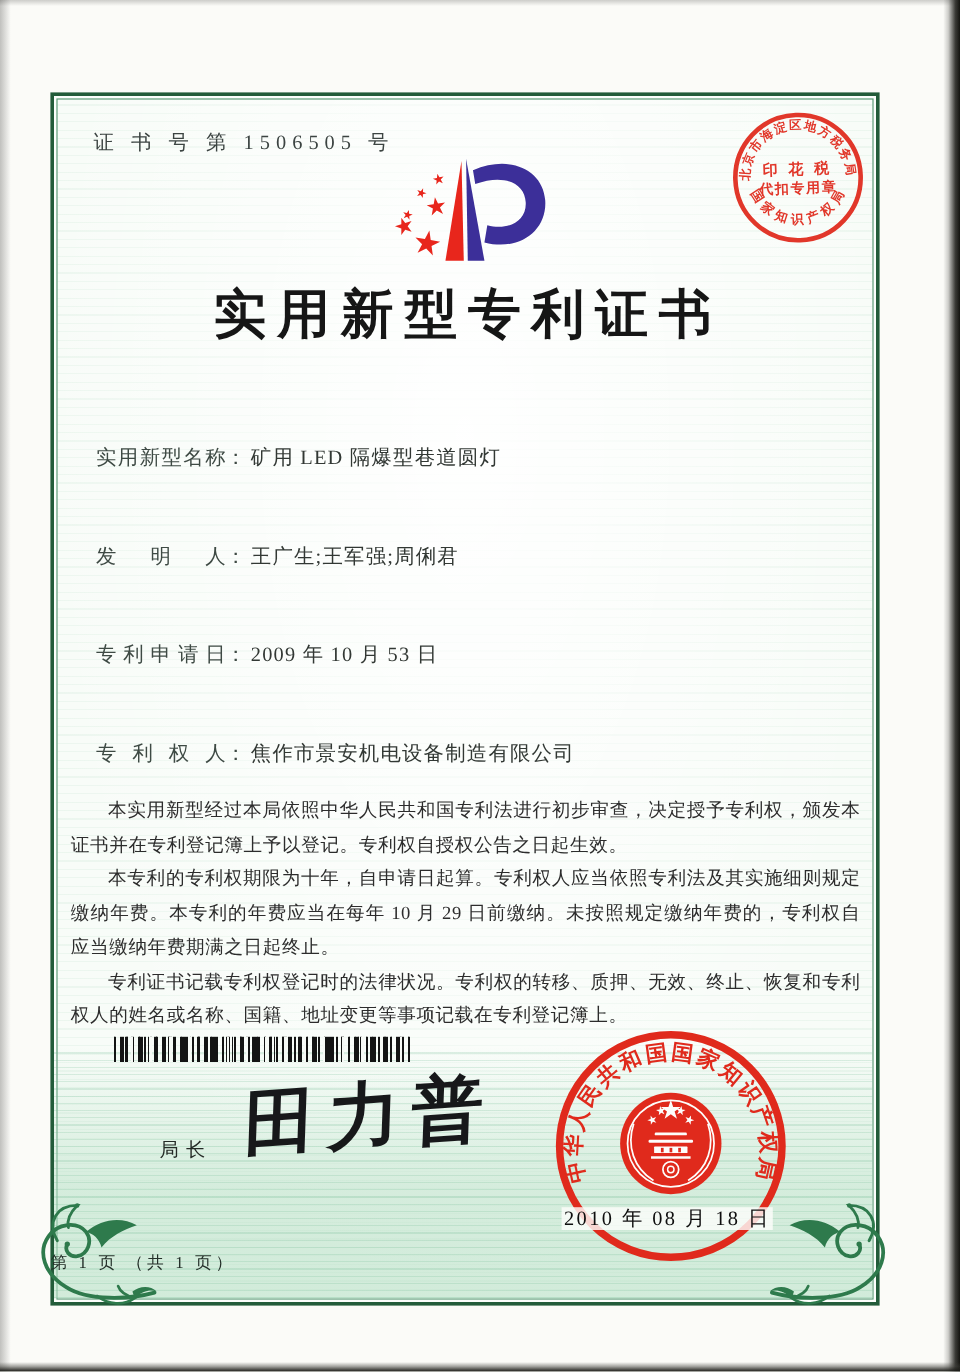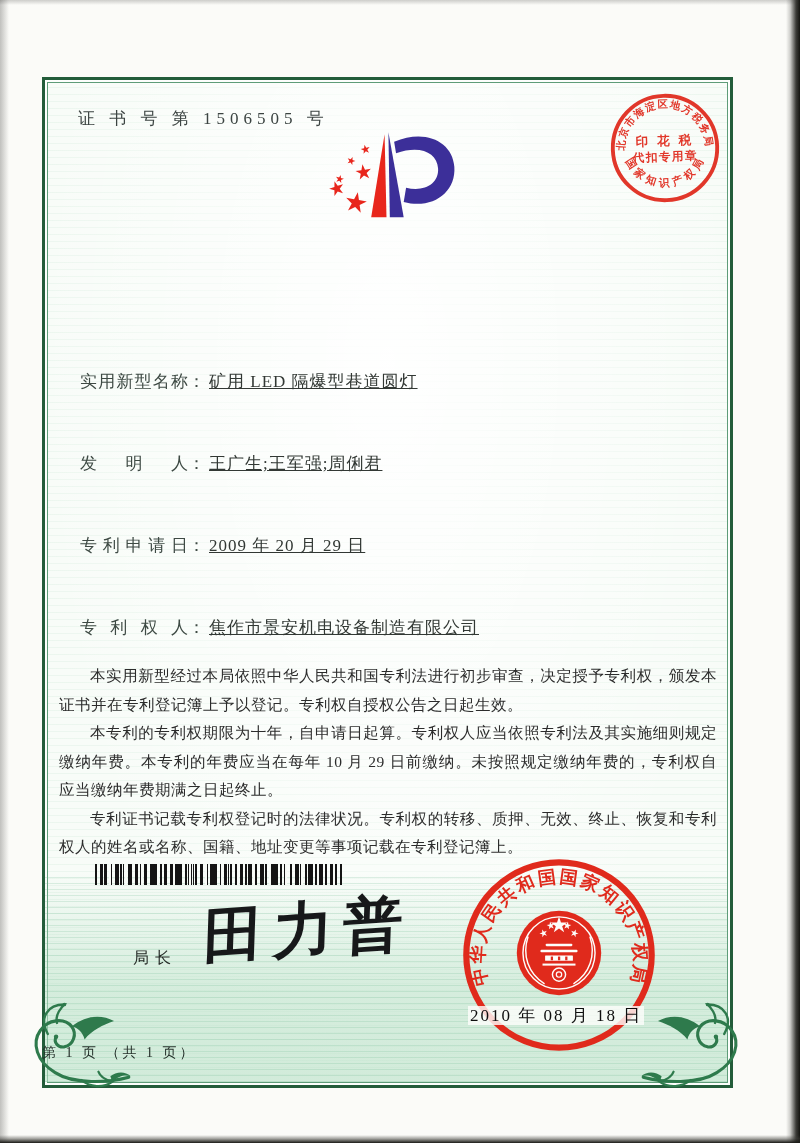--- a/index.html
+++ b/index.html
@@ -44,21 +44,21 @@
     transform:rotate(-2deg);opacity:.93;}
 
   .title{position:absolute;left:0;top:233px;width:780px;text-align:center;
     font-size:44px;font-weight:bold;letter-spacing:9px;color:#161616;}
 
   .fields{position:absolute;left:80px;top:346px;right:100px;}
   .frow{margin-bottom:35px;font-size:17px;line-height:23px;white-space:nowrap;}
   .flabel{display:inline-block;width:108px;text-align:justify;text-align-last:justify;
     color:#3e4a44;vertical-align:bottom;margin-top:24px;}
   .fcolon{color:#3e4a44;}
-  .fvalue{color:#323834;letter-spacing:1px;margin-left:4px;text-decoration:underline;}
+  .fvalue{color:#323834;letter-spacing:1px;margin-left:4px;}
 
   .paras{position:absolute;left:59px;top:662px;width:658px;font-size:15.5px;
     line-height:1.84;color:#2c2c2c;text-align:justify;}
   .paras p{margin:0;text-indent:2em;letter-spacing:.5px;}
 
   .barcode{position:absolute;left:95px;top:864px;width:249px;height:21px;
     background-image:
       repeating-linear-gradient(90deg, rgba(252,253,250,0) 0 14px, #f7faf6 14px 16px),
       repeating-linear-gradient(90deg, #141414 0 2px, rgba(0,0,0,0) 2px 5px),
       repeating-linear-gradient(90deg, #141414 0 1px, rgba(0,0,0,0) 1px 7px),
@@ -147,30 +147,31 @@
       <text font-size="10.6" fill="#e0291b" font-weight="bold" letter-spacing="1.6">
         <textPath href="#taxTopArc" startOffset="50%" text-anchor="middle">北京市海淀区地方税务局</textPath>
       </text>
       <text x="60" y="57" font-size="13" fill="#e0291b" font-weight="bold" text-anchor="middle" letter-spacing="3">印 花 税</text>
       <text x="60" y="73" font-size="12" fill="#e0291b" font-weight="bold" text-anchor="middle" letter-spacing="1.5">代扣专用章</text>
       <text font-size="11" fill="#e0291b" font-weight="bold" letter-spacing="4">
         <textPath href="#taxBottomArc" startOffset="50%" text-anchor="middle">国家知识产权局</textPath>
       </text>
     </svg>
 
+    <div class="title">实用新型专利证书</div>
 
     <div class="fields">
       <div class="frow">
         <span class="flabel">实用新型名称</span><span class="fcolon">：</span><span class="fvalue">矿用 LED 隔爆型巷道圆灯</span>
       </div>
       <div class="frow">
         <span class="flabel">发明人</span><span class="fcolon">：</span><span class="fvalue">王广生;王军强;周俐君</span>
       </div>
       <div class="frow">
-        <span class="flabel">专利申请日</span><span class="fcolon">：</span><span class="fvalue">2009 年 20 月 29 日</span>
+        <span class="flabel">专利申请日</span><span class="fcolon">：</span><span class="fvalue">2009 年 10 月 53 日</span>
       </div>
       <div class="frow">
         <span class="flabel">专利权人</span><span class="fcolon">：</span><span class="fvalue">焦作市景安机电设备制造有限公司</span>
       </div>
     </div>
 
     <div class="paras">
       <p>本实用新型经过本局依照中华人民共和国专利法进行初步审查，决定授予专利权，颁发本证书并在专利登记簿上予以登记。专利权自授权公告之日起生效。</p>
       <p>本专利的专利权期限为十年，自申请日起算。专利权人应当依照专利法及其实施细则规定缴纳年费。本专利的年费应当在每年 10 月 29 日前缴纳。未按照规定缴纳年费的，专利权自应当缴纳年费期满之日起终止。</p>
       <p>专利证书记载专利权登记时的法律状况。专利权的转移、质押、无效、终止、恢复和专利权人的姓名或名称、国籍、地址变更等事项记载在专利登记簿上。</p>

